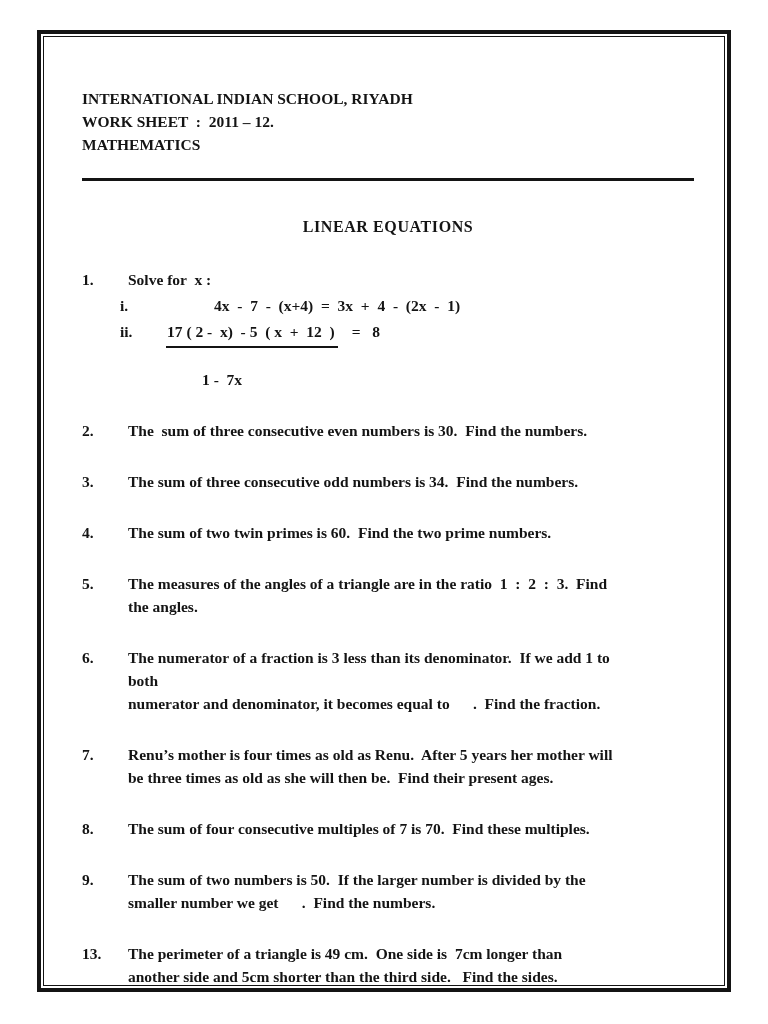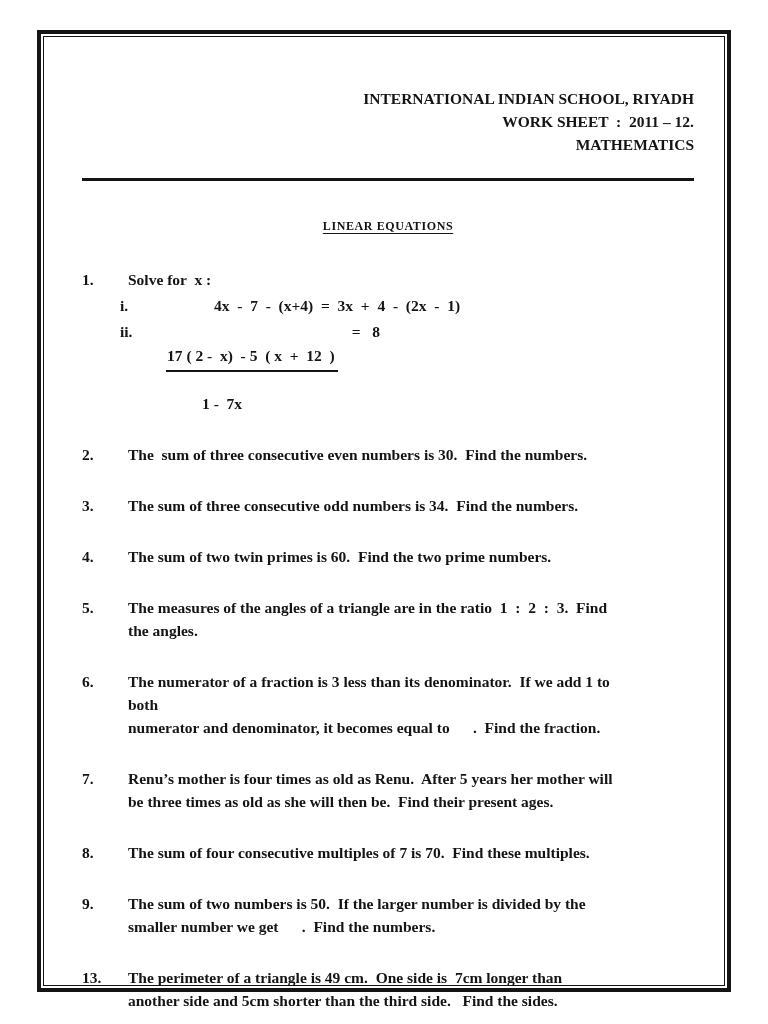--- a/index.html
+++ b/index.html
@@ -22,52 +22,51 @@
     inset: 2px;
     border: 1px solid #141414;
   }
   .content {
     position: absolute;
     inset: 0;
     padding: 50px 30px 0 38px;
     font-size: 15.5px;
     line-height: 23px;
   }
-  .hdr { text-align: right; }
+  .hdr { text-align: left; }
   .hdr div { white-space: pre-wrap; }
   .rule {
     border: none;
     border-top: 3px solid #141414;
     margin-top: 22px;
     width: 100%;
   }
   .title {
     text-align: center;
-    font-size: 12px;
+    font-size: 16px;
     margin-top: 34px;
-    text-decoration: underline;
     text-underline-offset: 3px;
     letter-spacing: 0.6px;
     white-space: pre-wrap;
   }
   .qlist { margin-top: 30px; }
   .q, .qblock { margin-bottom: 28px; }
   .q { display: flex; align-items: flex-start; }
   .qrow { display: flex; align-items: flex-start; }
   .qnum { width: 46px; flex: none; white-space: pre; }
   .qtext { flex: 1; white-space: pre-wrap; }
   .subrow {
     display: flex;
     align-items: flex-start;
     margin-left: 38px;
     margin-top: 3px;
   }
   .sublabel { width: 46px; flex: none; white-space: pre; }
   .subtext { white-space: pre-wrap; margin-left: 48px; }
-  .fraction { display: inline-flex; flex-direction: column; margin-top: 24px; }
+  .fraction { display: inline-flex; flex-direction: column; }
   .numer {
     white-space: pre-wrap;
     border-bottom: 2px solid #141414;
     padding: 0 3px 3px 1px;
   }
   .denom {
     white-space: pre-wrap;
     margin-left: 36px;
     padding-top: 20px;
   }

